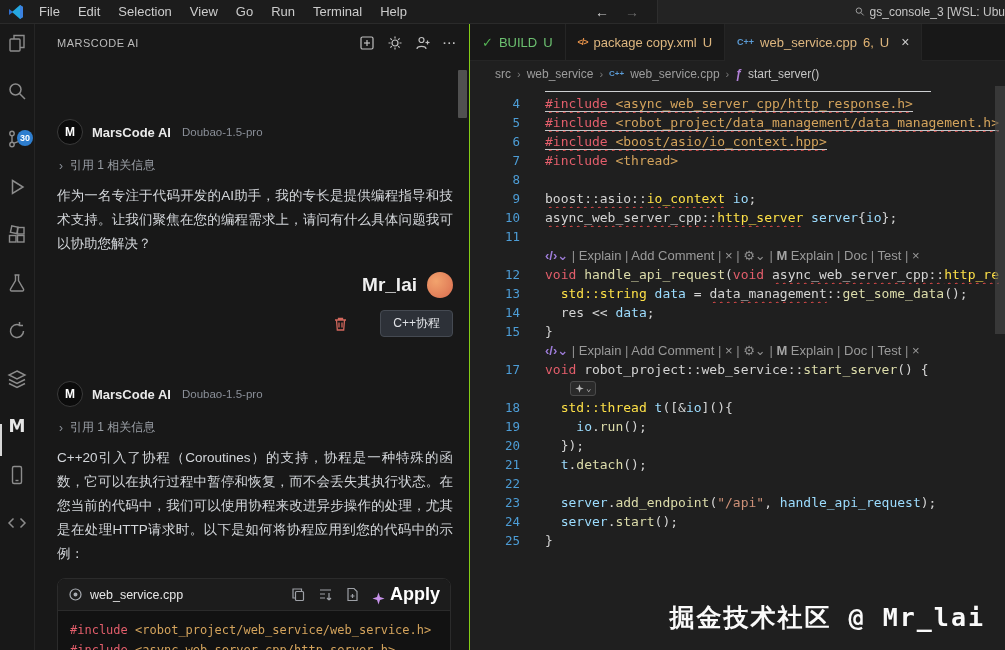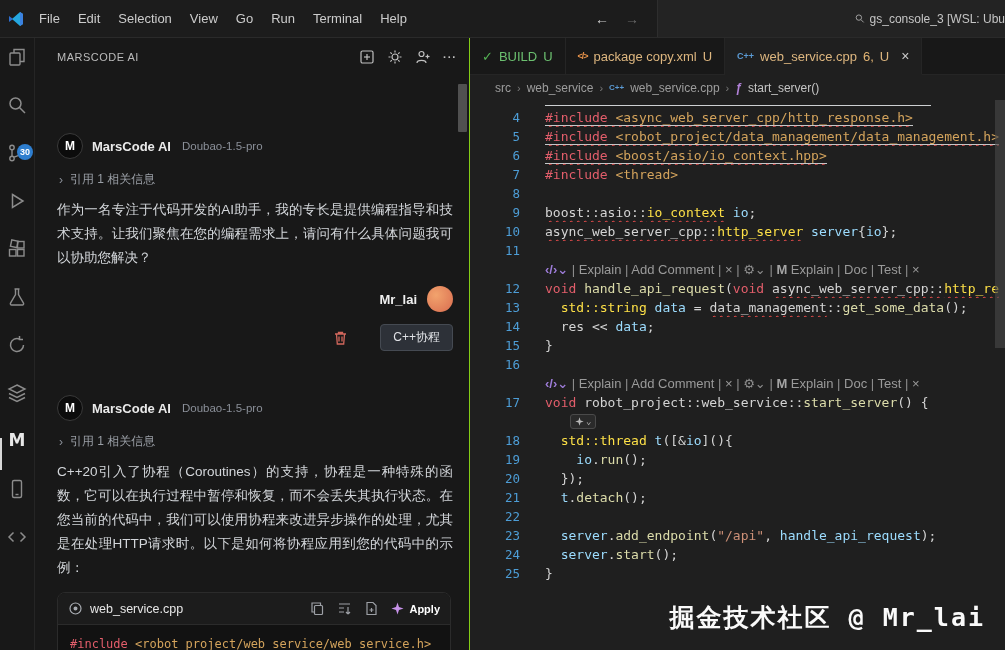--- a/index.html
+++ b/index.html
@@ -1,21 +1,21 @@
 <!DOCTYPE html>
 <html><head>
 <meta charset="utf-8">
 <style>
   * { margin:0; padding:0; box-sizing:border-box; }
   html,body { width:1005px; height:650px; overflow:hidden; background:#1f1f1f;
     font-family:"Liberation Sans","DejaVu Sans",sans-serif; }
   .app { width:1005px; height:650px; display:flex; flex-direction:column; background:#1f1f1f; }
 
   
-  .titlebar { height:38px; background:#1c1c1c; display:flex; align-items:center;
+  .titlebar { height:24px; background:#1c1c1c; display:flex; align-items:center;
     border-bottom:1px solid #2a2a2a; color:#cccccc; font-size:13px; flex:0 0 auto; }
   .vslogo { width:18px; height:16px; margin:0 6px 0 7px; flex:0 0 auto; }
   .menus { display:flex; gap:2px; }
   .menus span { padding:2px 8px; border-radius:4px; cursor:default; white-space:nowrap; }
   .tb-spacer { flex:1; }
   .nav-arrow { font-size:14px; padding:0 8px; color:#cfcfcf; }
   .nav-arrow.dim { color:#6a6a6a; }
   .tb-right { width:348px; height:100%; background:#232323; border-left:1px solid #2e2e2e;
     display:flex; align-items:center; overflow:hidden; flex:0 0 auto; }
   .tb-search { margin-left:auto; display:flex; align-items:center; gap:5px; color:#c5c5c5;
@@ -54,41 +54,41 @@
     border:1px solid #3a3a3a; color:#fff; display:flex; align-items:center; justify-content:center;
     font-size:12px; font-weight:bold; flex:0 0 auto; }
   .msg-name { font-size:13px; font-weight:bold; color:#eaeaea; }
   .msg-model { font-size:11.5px; color:#8a8f98; margin-left:2px; }
   .quote-row { display:flex; align-items:center; gap:7px; color:#9a9fa6; font-size:12px;
     margin:12px 0 10px 2px; }
   .quote-chevron { font-size:12px; color:#8a8f98; }
   .msg-text { font-size:13.5px; color:#d3d6da; line-height:24px; text-align:justify; }
 
   .user-row { display:flex; align-items:center; justify-content:flex-end; gap:10px; margin-top:16px; }
-  .user-name { font-size:13px; font-weight:bold; color:#f0f0f0; }
+  .user-name { font-size:19px; font-weight:bold; color:#f0f0f0; }
   .user-avatar { width:26px; height:26px; border-radius:50%;
     background:radial-gradient(circle at 35% 35%, #f2a36d, #d96c4f); flex:0 0 auto; }
   .user-actions { display:flex; align-items:center; justify-content:flex-end; gap:32px; margin-top:12px; }
   .trash-btn { color:#d2675c; display:flex; }
   .trash-btn svg { width:15px; height:16px; }
   .context-pill { background:#2d3138; border:1px solid #454a52; border-radius:4px;
     color:#e0e2e6; font-size:12px; padding:4px 12px; white-space:nowrap; }
 
   .msg2 { margin-top:44px; }
 
   
   .code-card { margin-top:12px; margin-right:2px; background:#121212; border:1px solid #2b2b2b;
     border-radius:8px; overflow:hidden; }
   .card-header { height:32px; background:#1c1c1c; display:flex; align-items:center;
     padding:0 10px 0 10px; gap:7px; border-bottom:1px solid #2b2b2b; }
   .card-header svg { width:15px; height:15px; }
   .card-file-icon { color:#a9adb3; display:flex; }
   .card-filename { color:#e6e6e6; font-size:12.5px; }
   .card-actions { margin-left:auto; display:flex; align-items:center; gap:12px; color:#9da0a6; }
-  .apply-btn { display:flex; align-items:flex-end; gap:5px; color:#ffffff; font-size:11px;
+  .apply-btn { display:flex; align-items:flex-end; gap:5px; color:#ffffff; font-size:18px;
     font-weight:bold; }
   .apply-btn svg { width:13px; height:13px; }
   .card-code { padding:9px 12px; font-family:"DejaVu Sans Mono",monospace; font-size:12px;
     line-height:20px; white-space:pre; }
 
   
   .editor { flex:1; min-width:0; display:flex; flex-direction:column; background:#1f1f1f; }
   .tabbar { height:37px; background:#181818; display:flex; align-items:stretch;
     border-bottom:1px solid #252525; flex:0 0 auto; }
   .tab { display:flex; align-items:center; gap:6px; padding:0 12px; font-size:13px;
@@ -398,21 +398,20 @@
             <div class="code-row"><div class="gutter">7</div><div class="line-content"><span class="tok kw">#include</span><span class="tok pl"> </span><span class="tok inc">&lt;thread&gt;</span></div></div>
             <div class="code-row"><div class="gutter">8</div><div class="line-content"></div></div>
             <div class="code-row"><div class="gutter">9</div><div class="line-content"><span class="tok pl e">boost::asio::</span><span class="tok type e">io_context</span><span class="tok pl"> </span><span class="tok var">io</span><span class="tok pl">;</span></div></div>
             <div class="code-row"><div class="gutter">10</div><div class="line-content"><span class="tok pl e">async_web_server_cpp::</span><span class="tok type e">http_server</span><span class="tok pl"> </span><span class="tok var">server</span><span class="tok pl">{</span><span class="tok var">io</span><span class="tok pl">};</span></div></div>
             <div class="code-row"><div class="gutter">11</div><div class="line-content"></div></div>
             <div class="code-row lens-row"><div class="gutter"></div><div class="line-content"><span class="lens-ic">‹/›⌄</span><span class="lens-txt"> | </span><span class="lens-link">Explain</span><span class="lens-txt"> | </span><span class="lens-link">Add Comment</span><span class="lens-txt"> | </span><span class="lens-link">×</span><span class="lens-txt"> | </span><span class="lens-chev">⚙⌄</span><span class="lens-txt"> | </span><span class="lens-m">M</span><span class="lens-txt"> </span><span class="lens-link">Explain</span><span class="lens-txt"> | </span><span class="lens-link">Doc</span><span class="lens-txt"> | </span><span class="lens-link">Test</span><span class="lens-txt"> | </span><span class="lens-link">×</span></div></div>
             <div class="code-row"><div class="gutter">12</div><div class="line-content"><span class="tok kw">void</span><span class="tok pl"> </span><span class="tok fn">handle_api_request</span><span class="tok pl">(</span><span class="tok kw">void</span><span class="tok pl"> </span><span class="tok pl e">async_web_server_cpp::</span><span class="tok type e">http_re</span></div></div>
             <div class="code-row"><div class="gutter">13</div><div class="line-content"><span class="tok pl">  </span><span class="tok type">std::string</span><span class="tok pl"> </span><span class="tok var">data</span><span class="tok pl"> = </span><span class="tok pl e">data_management</span><span class="tok pl">::</span><span class="tok fn">get_some_data</span><span class="tok pl">();</span></div></div>
             <div class="code-row"><div class="gutter">14</div><div class="line-content"><span class="tok pl">  res &lt;&lt; </span><span class="tok var">data</span><span class="tok pl">;</span></div></div>
             <div class="code-row"><div class="gutter">15</div><div class="line-content"><span class="tok pl">}</span></div></div>
-            <div class="code-row"><div class="gutter">16</div><div class="line-content"></div></div>
             <div class="code-row lens-row"><div class="gutter"></div><div class="line-content"><span class="lens-ic">‹/›⌄</span><span class="lens-txt"> | </span><span class="lens-link">Explain</span><span class="lens-txt"> | </span><span class="lens-link">Add Comment</span><span class="lens-txt"> | </span><span class="lens-link">×</span><span class="lens-txt"> | </span><span class="lens-chev">⚙⌄</span><span class="lens-txt"> | </span><span class="lens-m">M</span><span class="lens-txt"> </span><span class="lens-link">Explain</span><span class="lens-txt"> | </span><span class="lens-link">Doc</span><span class="lens-txt"> | </span><span class="lens-link">Test</span><span class="lens-txt"> | </span><span class="lens-link">×</span></div></div>
             <div class="code-row"><div class="gutter">17</div><div class="line-content"><span class="tok kw">void</span><span class="tok pl"> robot_project::web_service::</span><span class="tok fn">start_server</span><span class="tok pl">() {</span></div></div>
             <div class="code-row"><div class="gutter"></div><div class="line-content"><span class="widget-box"><svg viewBox="0 0 14 14">
                     <path d="M7 0.5 L8.6 5.4 L13.5 7 L8.6 8.6 L7 13.5 L5.4 8.6 L0.5 7 L5.4 5.4 Z" fill="#b9b9b9"></path>
                   </svg><span>⌄</span></span></div></div>
             <div class="code-row"><div class="gutter">18</div><div class="line-content"><span class="tok pl">  </span><span class="tok type">std::thread</span><span class="tok pl"> </span><span class="tok var">t</span><span class="tok pl">([&amp;</span><span class="tok var">io</span><span class="tok pl">](){</span></div></div>
             <div class="code-row"><div class="gutter">19</div><div class="line-content"><span class="tok pl">    </span><span class="tok var">io</span><span class="tok pl">.</span><span class="tok fn">run</span><span class="tok pl">();</span></div></div>
             <div class="code-row"><div class="gutter">20</div><div class="line-content"><span class="tok pl">  });</span></div></div>
             <div class="code-row"><div class="gutter">21</div><div class="line-content"><span class="tok pl">  </span><span class="tok var">t</span><span class="tok pl">.</span><span class="tok fn">detach</span><span class="tok pl">();</span></div></div>
             <div class="code-row"><div class="gutter">22</div><div class="line-content"></div></div>

